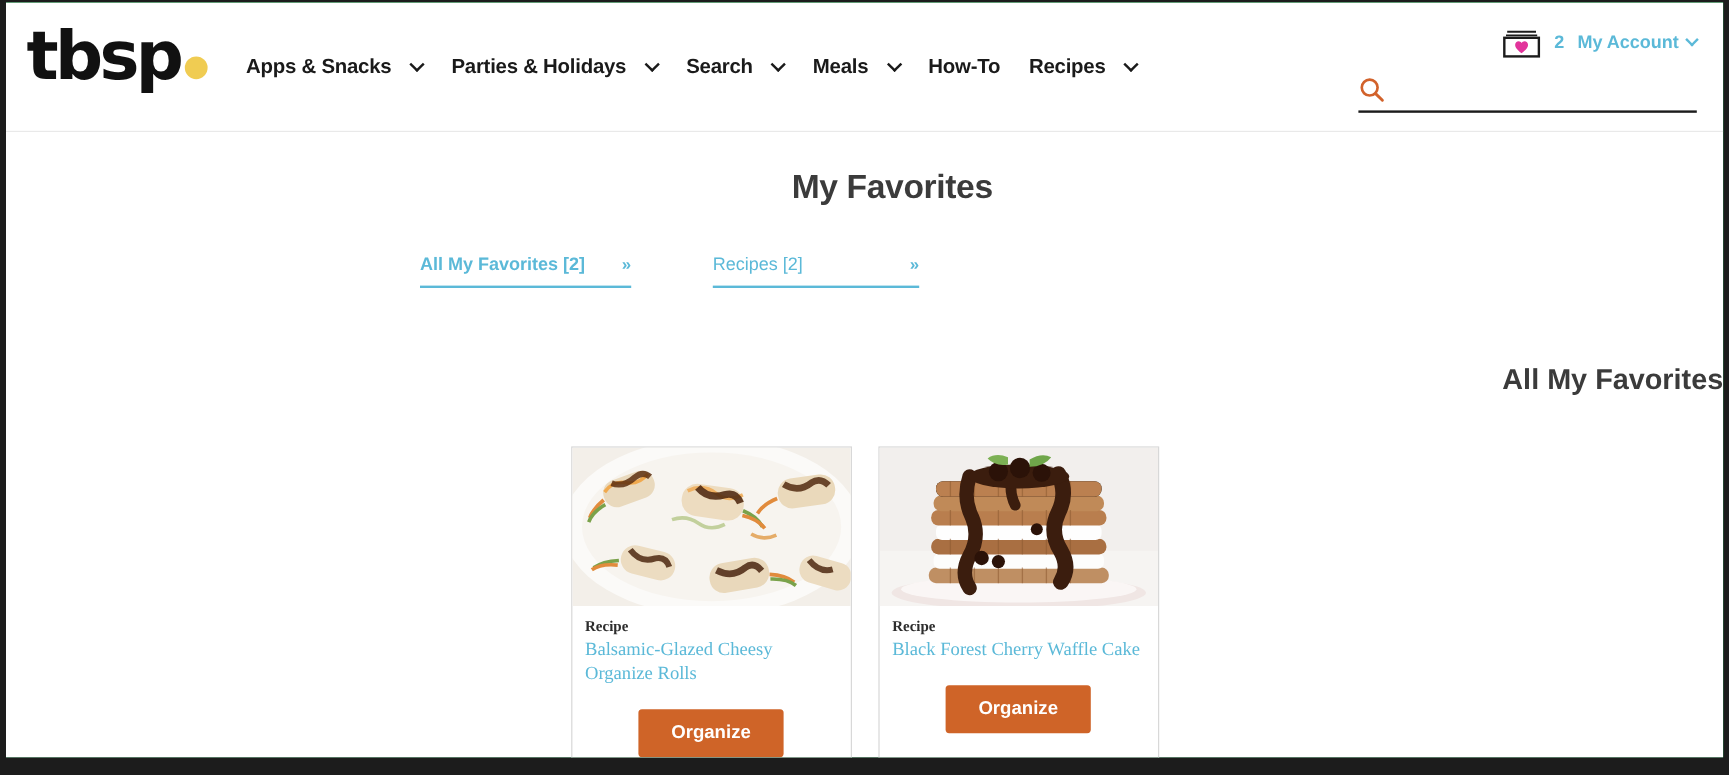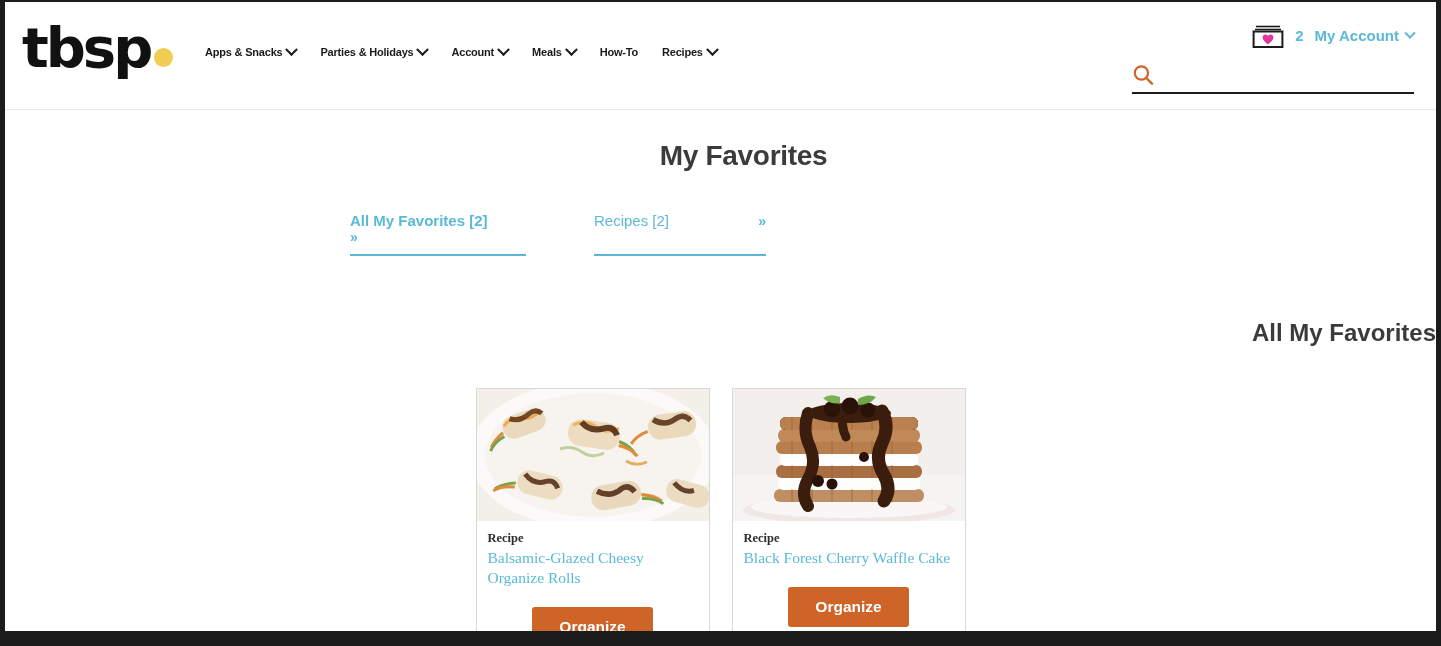--- a/index.html
+++ b/index.html
@@ -58,22 +58,22 @@
     position: absolute;
     left: 200px;
     top: 44px;
     display: flex;
     align-items: center;
     gap: 24px;
   }
   .nav-item {
     display: flex;
     align-items: center;
-    gap: 5px;
-    font-size: 11px;
+    gap: 17px;
+    font-size: 17px;
     font-weight: 700;
     color: #1a1a1a;
     cursor: pointer;
     white-space: nowrap;
     letter-spacing: -0.2px;
   }
   .chev {
     display: inline-block;
     width: 9px;
     height: 9px;
@@ -168,21 +168,21 @@
   .tab {
     display: flex;
     align-items: baseline;
     justify-content: space-between;
     border-bottom: 2px solid #5bb9d8;
     padding-bottom: 9px;
     cursor: pointer;
     color: #5bb9d8;
     font-size: 15px;
   }
-  .tab.active { font-weight: 700; width: 176px; flex-direction: column; }
+  .tab.active { font-weight: 700; width: 176px; }
   .tab.inactive { font-weight: 400; width: 172px; margin-left: 48px; }
   .tab .chevs { font-size: 14px; font-weight: 700; }
 
   #section-title {
     text-align: right;
     font-size: 24px;
     font-weight: 700;
     color: #3b3b3b;
     margin-top: 63px;
   }
@@ -251,21 +251,21 @@
     <nav id="main-nav">
       <div class="nav-item">
         <span>Apps &amp; Snacks</span>
         <span class="chev"></span>
       </div>
       <div class="nav-item">
         <span>Parties &amp; Holidays</span>
         <span class="chev"></span>
       </div>
       <div class="nav-item">
-        <span>Account</span>
+        <span>Search</span>
         <span class="chev"></span>
       </div>
       <div class="nav-item">
         <span>Meals</span>
         <span class="chev"></span>
       </div>
       <div class="nav-item">
         <span>How-To</span>
       </div>
       <div class="nav-item">

